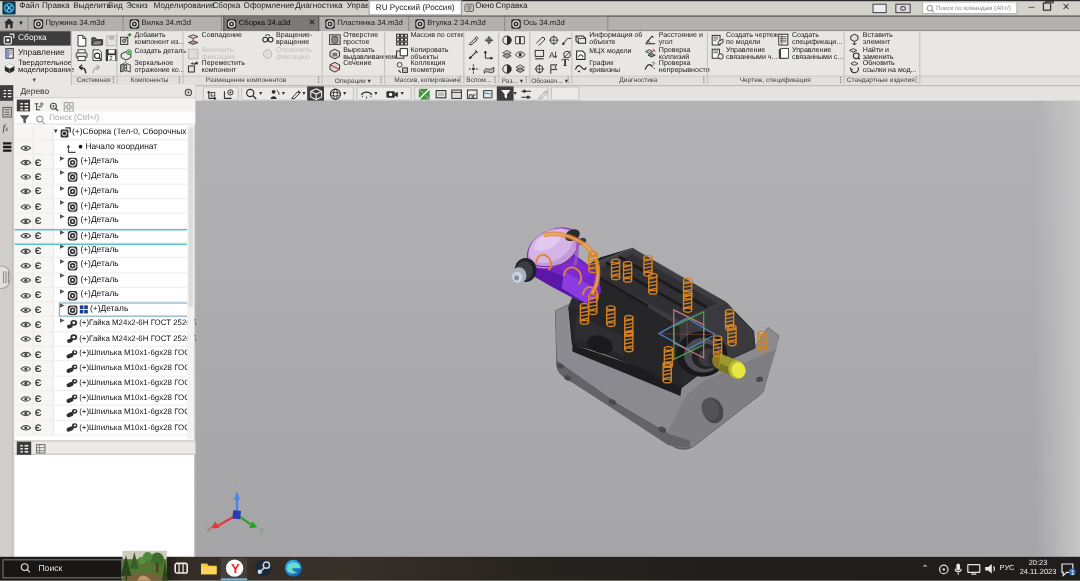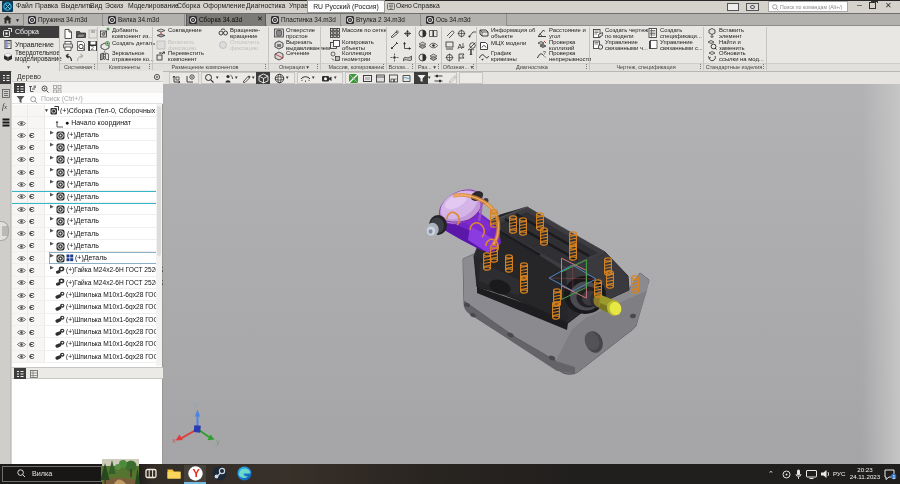--- a/index.html
+++ b/index.html
@@ -1090,21 +1090,21 @@
 <text x="172" y="443" font-size="7.5" fill="#c06060" font-family="Liberation Sans">x</text>
 <text x="216" y="444" font-size="7.5" fill="#7aa07a" font-family="Liberation Sans">y</text>
 </g>
   </svg>
 <div class="ab" style="left:0;top:464px;width:900px;height:20px;background:linear-gradient(90deg,#1b1a19 0%,#1b1a19 15%,#332d28 17%,#383029 32%,#282420 48%,#211f1e 65%,#1f1e1d 100%);"></div>
 <div class="ab" style="left:2px;top:466px;width:100px;height:16px;border:1px solid #6e6e6e;background:#181716;"></div>
 <svg class="ab" style="left:17px;top:469px" width="9" height="9">
     <circle cx="3.6" cy="3.6" r="2.8" fill="none" stroke="#d8d8d8" stroke-width="1"></circle>
     <path d="M5.8 5.8 L8 8" stroke="#d8d8d8" stroke-width="1"></path>
   </svg>
-<div class="ab" style="left:32px;top:468.5px;font-size:7.2px;color:#e0e0e0;">Вилка</div>
+<div class="ab" style="left:32px;top:468.5px;font-size:7.2px;color:#e0e0e0;">Поиск</div>
 <svg class="ab" style="left:102px;top:459px" width="37" height="25">
 <rect x="0" y="0" width="37" height="25" fill="#cfcbba"></rect>
 <rect x="0" y="7" width="37" height="18" fill="#55742f"></rect>
 <path d="M0 25 C8 16 20 19 37 21 L37 25 Z" fill="#7a5e3c"></path>
 <path d="M12 25 C15 19 19 19 24 25" fill="#c09a62"></path>
 <path d="M3 4 L7.5 21 L-1.5 21 Z" fill="#26481e"></path>
     <rect x="2.4" y="19" width="1.6" height="6" fill="#4a3c26"></rect>
 <path d="M10 1 L13.5 15 L6.5 15 Z" fill="#31602a"></path>
 <circle cx="29" cy="7" r="5.5" fill="#3c6c2e"></circle>
     <rect x="28.2" y="10" width="1.8" height="8" fill="#4a3c26"></rect>

